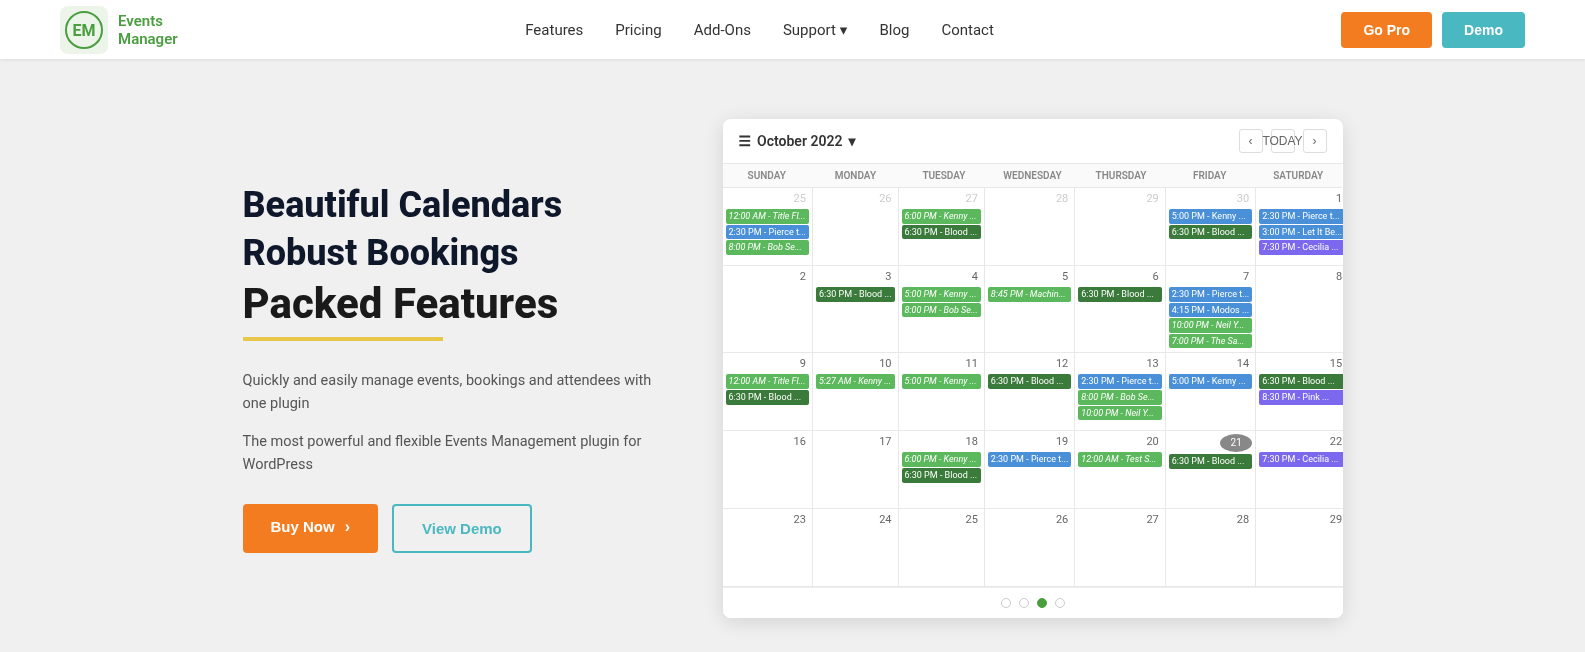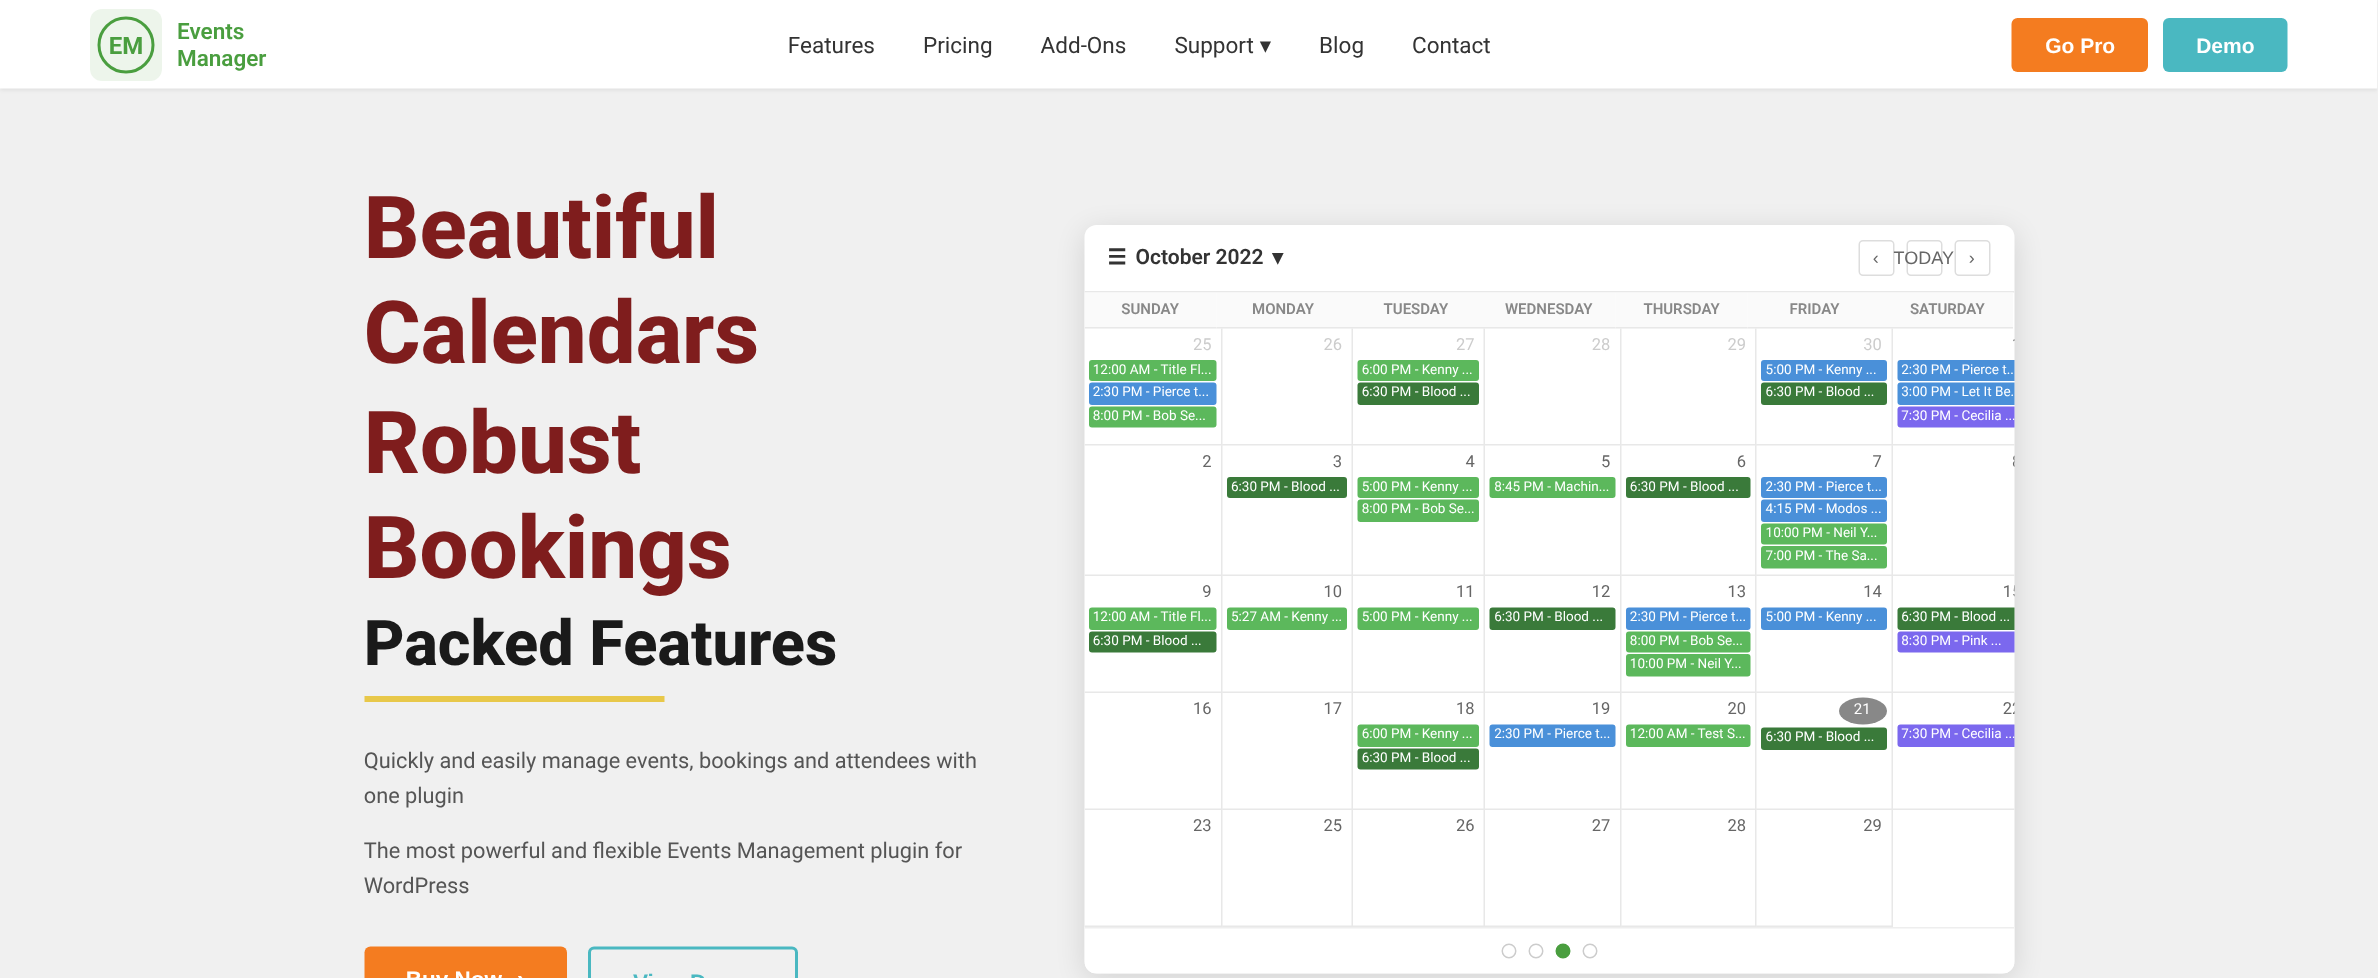--- a/index.html
+++ b/index.html
@@ -90,23 +90,23 @@
       gap: 60px;
       min-height: 577px;
     }
 
     
     .left-side {
       max-width: 420px;
       flex-shrink: 0;
     }
     .hero-title {
-      font-size: 58px;
+      font-size: 36px;
       font-weight: 800;
-      color: #7f1d1d;
+      color: #0f172a;
       line-height: 1.2;
       margin-bottom: 4px;
     }
     .hero-title-line3 {
       font-size: 42px;
       font-weight: 800;
       color: #1a1a1a;
       line-height: 1.2;
       margin-bottom: 8px;
     }
@@ -254,21 +254,21 @@
       border-radius: 2px;
       padding: 1px 3px;
       font-size: 9px;
       color: #fff;
       margin-bottom: 1px;
       white-space: nowrap;
       overflow: hidden;
       text-overflow: ellipsis;
       line-height: 1.4;
     }
-    .ev-green { background: #5cb85c; }
+    .ev-green { background: #5cb85c; font-style: italic; }
     .ev-blue { background: #4a90d9; }
     .ev-purple { background: #7b68ee; }
     .ev-dark-green { background: #3a7a3a; }
 
     
     .dots-row {
       display: flex;
       justify-content: center;
       align-items: center;
       gap: 8px;
@@ -486,20 +486,23 @@
         </div>
         <div class="cal-cell">
           <div class="cal-date-num">22</div>
           <div class="event-pill ev-purple">7:30 PM - Cecilia ...</div>
         </div>
 
         <div class="cal-cell">
           <div class="cal-date-num">23</div>
         </div>
         <div class="cal-cell">
+          <div class="cal-date-num">24</div>
+        </div>
+        <div class="cal-cell">
           <div class="cal-date-num">25</div>
         </div>
         <div class="cal-cell">
           <div class="cal-date-num">26</div>
         </div>
         <div class="cal-cell">
           <div class="cal-date-num">27</div>
         </div>
         <div class="cal-cell">
           <div class="cal-date-num">28</div>

